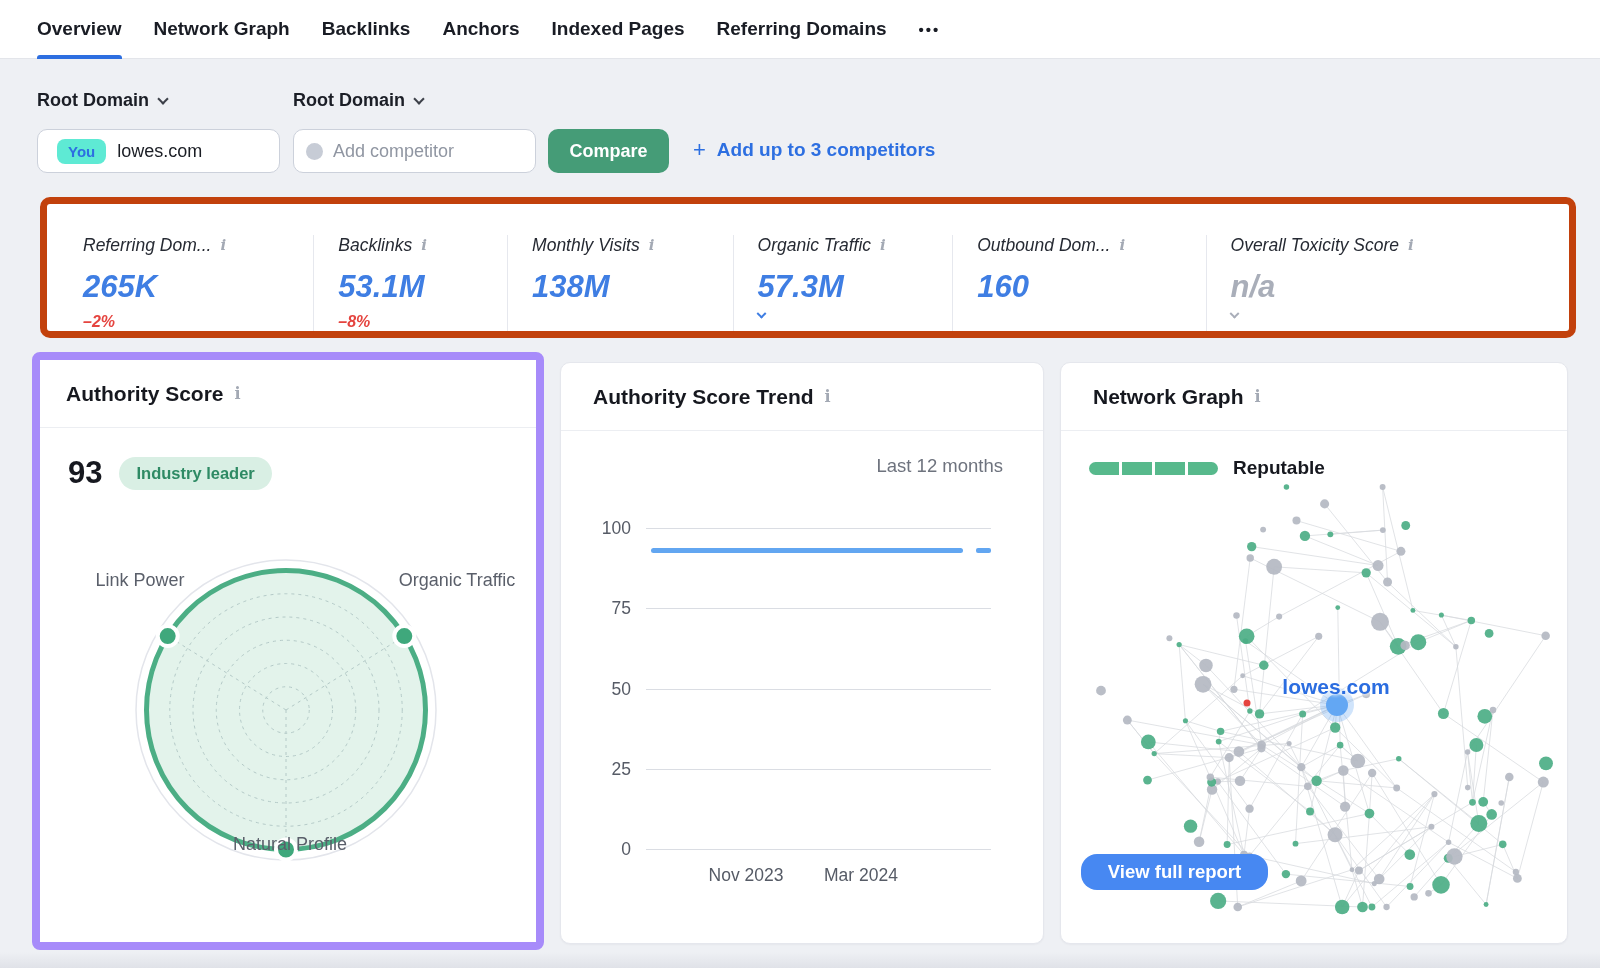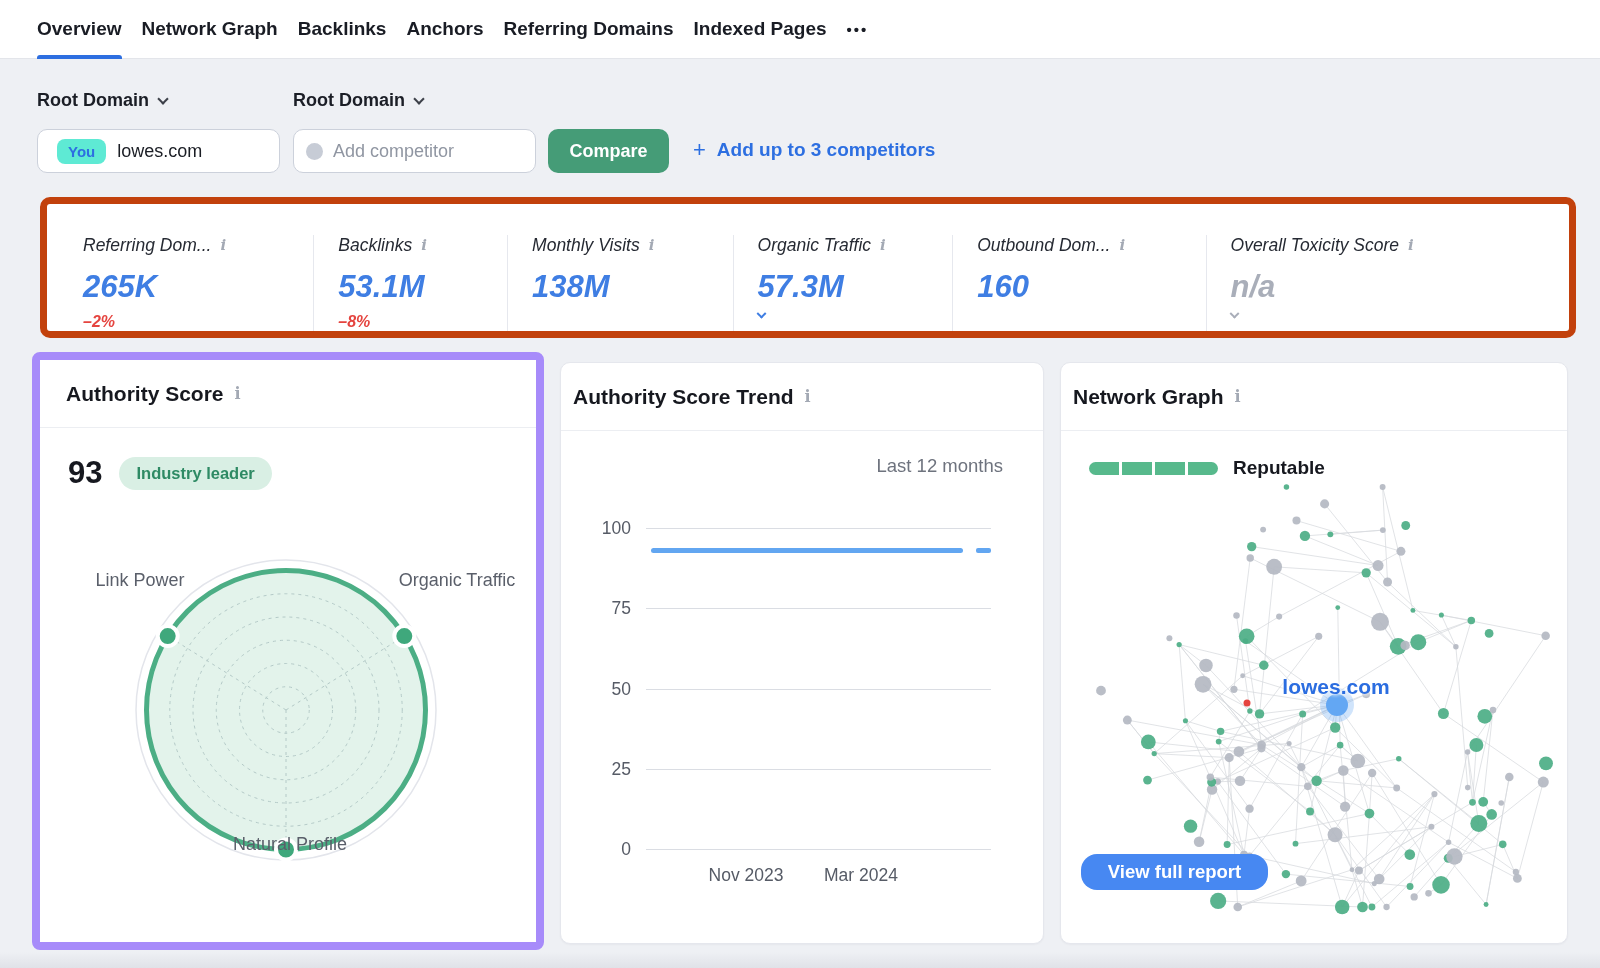--- a/index.html
+++ b/index.html
@@ -4,21 +4,21 @@
 <style>
   * { margin:0; padding:0; box-sizing:border-box; }
   html,body { background:#eef0f4; }
   .page { position:relative; width:1600px; height:968px; background:#eef0f4;
           font-family:"Liberation Sans", sans-serif; overflow:hidden; }
   .page::after { content:""; position:absolute; left:0; right:0; bottom:0; height:16px;
           background:linear-gradient(#eef0f4,#e0e2e8); pointer-events:none; }
 
   
   .topnav { position:absolute; left:0; top:0; width:1600px; height:59px; background:#fff;
-            border-bottom:1px solid #e3e5ea; display:flex; align-items:stretch; padding:0 37px; gap:20px; }
+            border-bottom:1px solid #e3e5ea; display:flex; align-items:stretch; padding:0 37px; gap:32px; }
   .tab { font-size:19px; font-weight:700; color:#191c24; display:flex; align-items:center;
          position:relative; cursor:pointer; white-space:nowrap; }
   .tab.active::after { content:""; position:absolute; left:0; right:0; bottom:-1px; height:4px;
          background:#2d6ee0; border-radius:3px 3px 0 0; }
   .more-dots { font-size:15px; font-weight:700; color:#191c24; letter-spacing:2px;
          display:flex; align-items:center; cursor:pointer; }
 
   
   .selector { position:absolute; top:90px; font-size:18px; font-weight:600; color:#1b1e26;
               display:flex; align-items:center; gap:10px; cursor:pointer; }
@@ -53,21 +53,21 @@
                   display:flex; align-items:baseline; gap:8px;flex-direction:column; }
   .metric-value.muted { color:#a9aeb9; }
   .delta { font-size:16px; color:#e5443f; font-weight:600; }
   .chev-sm { display:inline-block; width:7px; height:7px; border-right:2.5px solid #3f7ee3;
              border-bottom:2.5px solid #3f7ee3; transform:rotate(45deg) translate(-2px,-2px); cursor:pointer; }
   .chev-sm.gray { border-color:#a9aeb9; }
 
   
   .card { position:absolute; background:#fff; border:1px solid #e5e7ed; border-radius:10px;
           box-shadow:0 1px 2px rgba(20,24,40,.04); }
-  .card-header { height:68px; display:flex; align-items:center; padding:0 12px; gap:11px;
+  .card-header { height:68px; display:flex; align-items:center; padding:0 32px; gap:11px;
                  border-bottom:1px solid #eceef2; font-size:21px; font-weight:700; color:#16181f; }
   .card-header .info-i { font-size:16px; }
 
   .authority-outer { position:absolute; left:32px; top:352px; width:512px; height:598px;
                      border:8px solid #a78bfa; border-radius:8px; background:#fff; }
   .score-row { display:flex; align-items:center; gap:17px; padding:27px 28px 0; }
   .score-num { font-size:31px; font-weight:700; color:#16181f; }
   .leader-pill { background:#d9efe4; color:#2e8a64; font-size:16.5px; font-weight:600;
                  padding:7px 17px; border-radius:18px; }
   .radar-svg { position:absolute; left:0; top:132px; }
@@ -103,22 +103,22 @@
 </head>
 <body>
 
 <div class="page">
 
   <header class="topnav">
     <div class="tab active">Overview</div>
     <div class="tab">Network Graph</div>
     <div class="tab">Backlinks</div>
     <div class="tab">Anchors</div>
+    <div class="tab">Indexed Pages</div>
     <div class="tab">Referring Domains</div>
-    <div class="tab">Indexed Pages</div>
     <div class="more-dots">•••</div>
   </header>
 
   <div class="selector" style="left:37px;">
     <span>Root Domain</span>
     <span class="chev"></span>
   </div>
   <div class="selector" style="left:293px;">
     <span>Root Domain</span>
     <span class="chev"></span>

